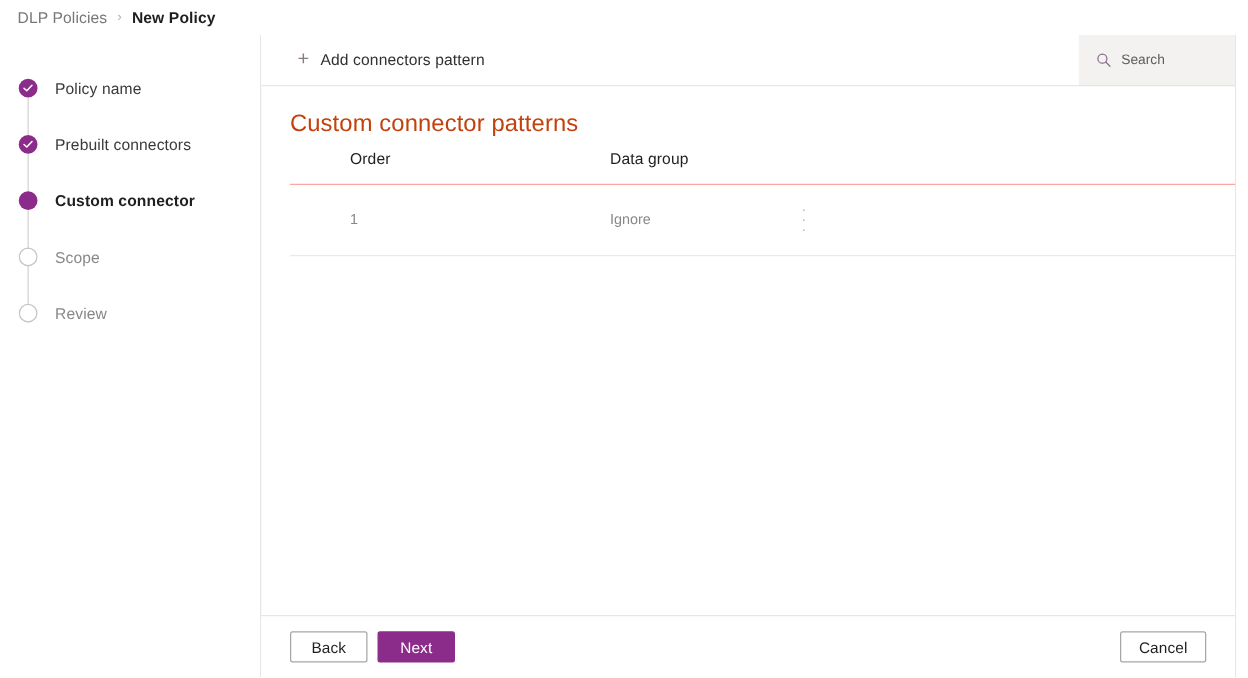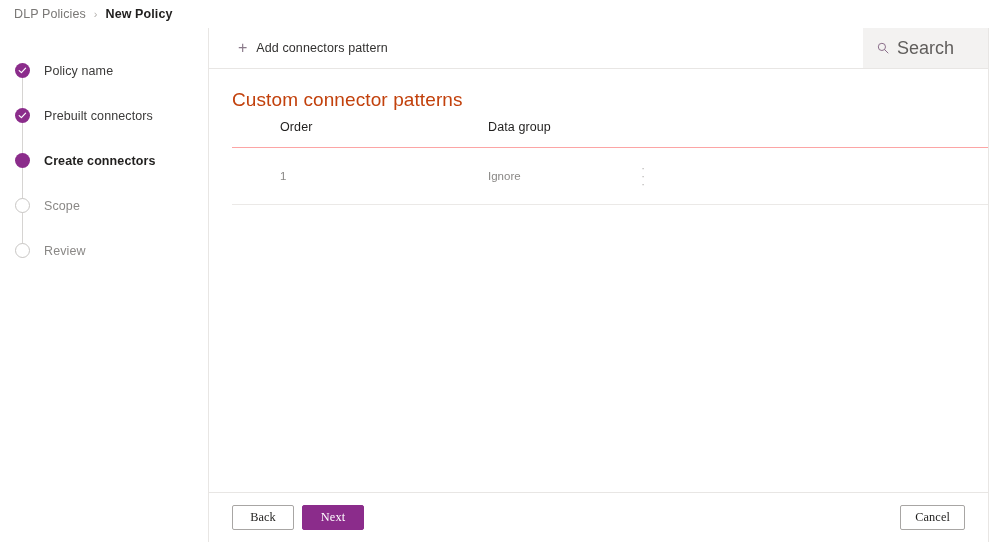--- a/index.html
+++ b/index.html
@@ -170,21 +170,21 @@
     margin-right: 8px;
     display: flex;
     align-items: center;
     color: #8a6e8a;
   }
   .search-input {
     border: 0;
     outline: none;
     background: transparent;
     font-family: "Liberation Sans", sans-serif;
-    font-size: 18px;
+    font-size: 11px;
     color: #000000;
     width: 80px;
     padding: 0;
   }
   .search-input::placeholder { color: #605e5c; opacity: 1; }
 
   
   .content {
     flex: 1 1 auto;
     padding: 20px 21px 0 23px;
@@ -267,21 +267,21 @@
     border-top: 1px solid #e8e6e4;
     display: flex;
     align-items: center;
     padding: 0 23px;
     box-sizing: border-box;
     background: #ffffff;
   }
   .btn {
     height: 25px;
     min-width: 62px;
-    font-family: Liberation Serif, serif;
+    font-family: Liberation Sans, sans-serif;
     font-size: 12.3px;
     border-radius: 2px;
     cursor: pointer;
     padding: 0 14px;
     box-sizing: border-box;
     letter-spacing: .1px;
     display: inline-flex;
     align-items: center;
     justify-content: center;
   }
@@ -332,21 +332,21 @@
         <span class="dot">
           <svg width="9" height="9" viewBox="0 0 9 9">
               <path d="M1.2 4.6 L3.4 6.6 L7.6 2.2" fill="none" stroke="#ffffff" stroke-width="1.2" stroke-linecap="round" stroke-linejoin="round"></path>
             </svg>
         </span>
         <span class="label">Prebuilt connectors</span>
       </div>
 
       <div class="step current">
         <span class="dot"></span>
-        <span class="label">Create connectors</span>
+        <span class="label">Custom connector</span>
       </div>
 
       <div class="step todo">
         <span class="dot"></span>
         <span class="label">Scope</span>
       </div>
 
       <div class="step todo">
         <span class="dot"></span>
         <span class="label">Review</span>

